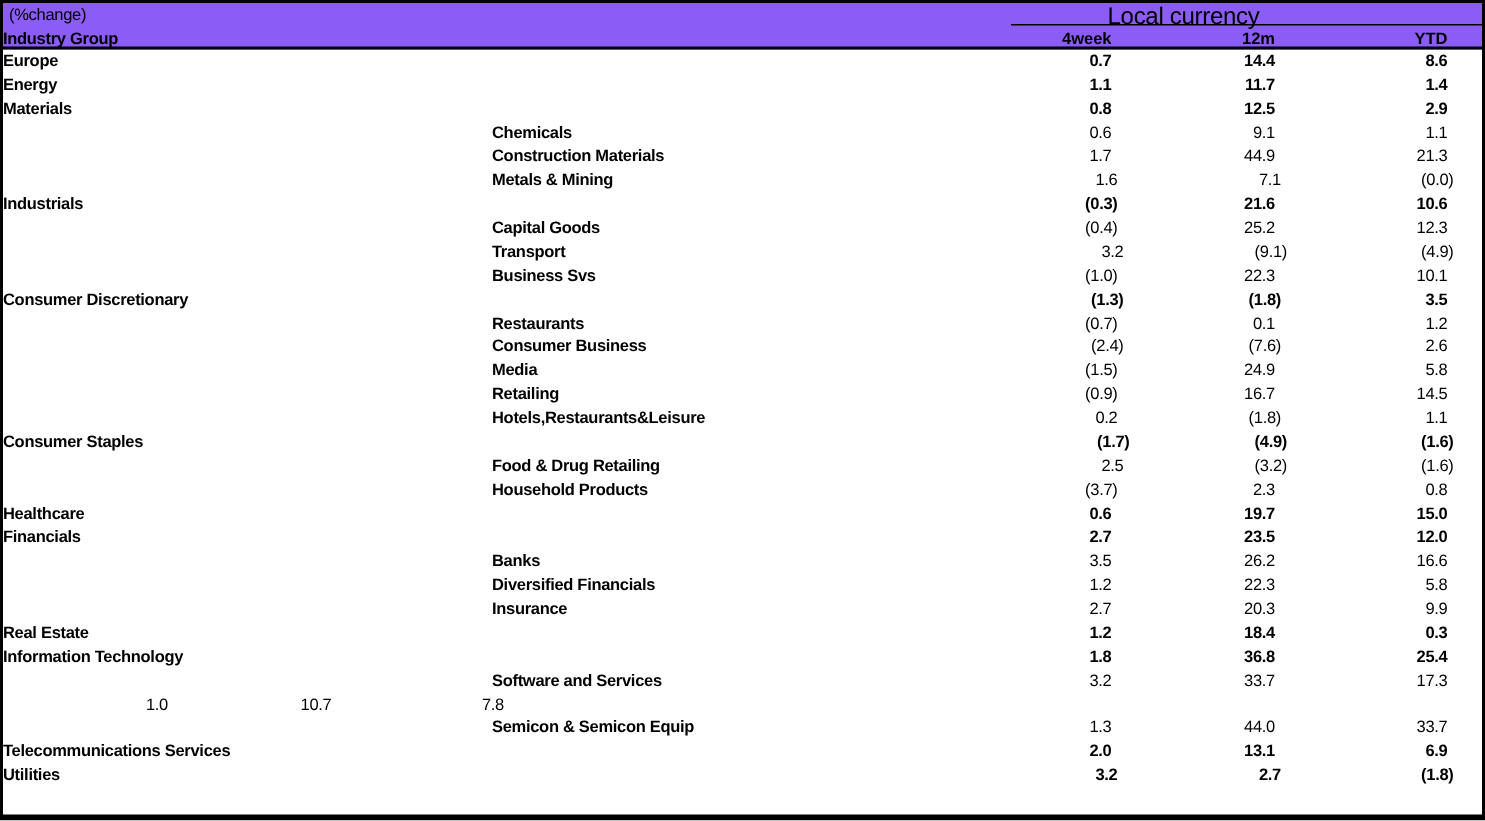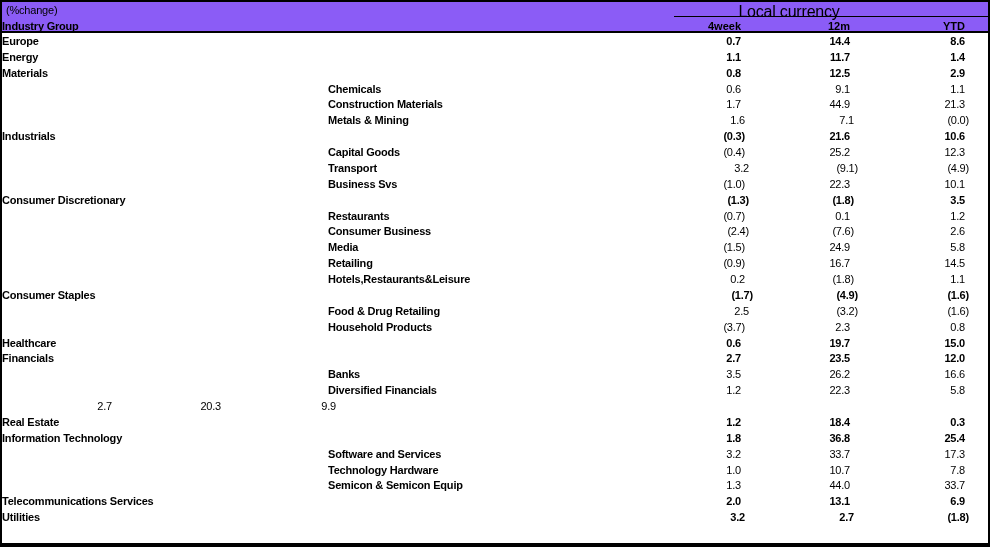--- a/index.html
+++ b/index.html
@@ -230,20 +230,21 @@
         <span class="cell c2">26.2</span>
         <span class="cell c3">16.6</span>
       </div>
       <div class="row">
         <span class="label sub">Diversified Financials</span>
         <span class="cell c1">1.2</span>
         <span class="cell c2">22.3</span>
         <span class="cell c3">5.8</span>
       </div>
       <div class="row">
+        <span class="label sub">Insurance</span>
         <span class="cell c1">2.7</span>
         <span class="cell c2">20.3</span>
         <span class="cell c3">9.9</span>
       </div>
       <div class="row bold">
         <span class="label">Real Estate</span>
         <span class="cell c1">1.2</span>
         <span class="cell c2">18.4</span>
         <span class="cell c3">0.3</span>
       </div>
@@ -253,21 +254,20 @@
         <span class="cell c2">36.8</span>
         <span class="cell c3">25.4</span>
       </div>
       <div class="row">
         <span class="label sub">Software and Services</span>
         <span class="cell c1">3.2</span>
         <span class="cell c2">33.7</span>
         <span class="cell c3">17.3</span>
       </div>
       <div class="row">
-        <span class="label sub">Technology Hardware</span>
         <span class="cell c1">1.0</span>
         <span class="cell c2">10.7</span>
         <span class="cell c3">7.8</span>
       </div>
       <div class="row">
         <span class="label sub">Semicon &amp; Semicon Equip</span>
         <span class="cell c1">1.3</span>
         <span class="cell c2">44.0</span>
         <span class="cell c3">33.7</span>
       </div>

